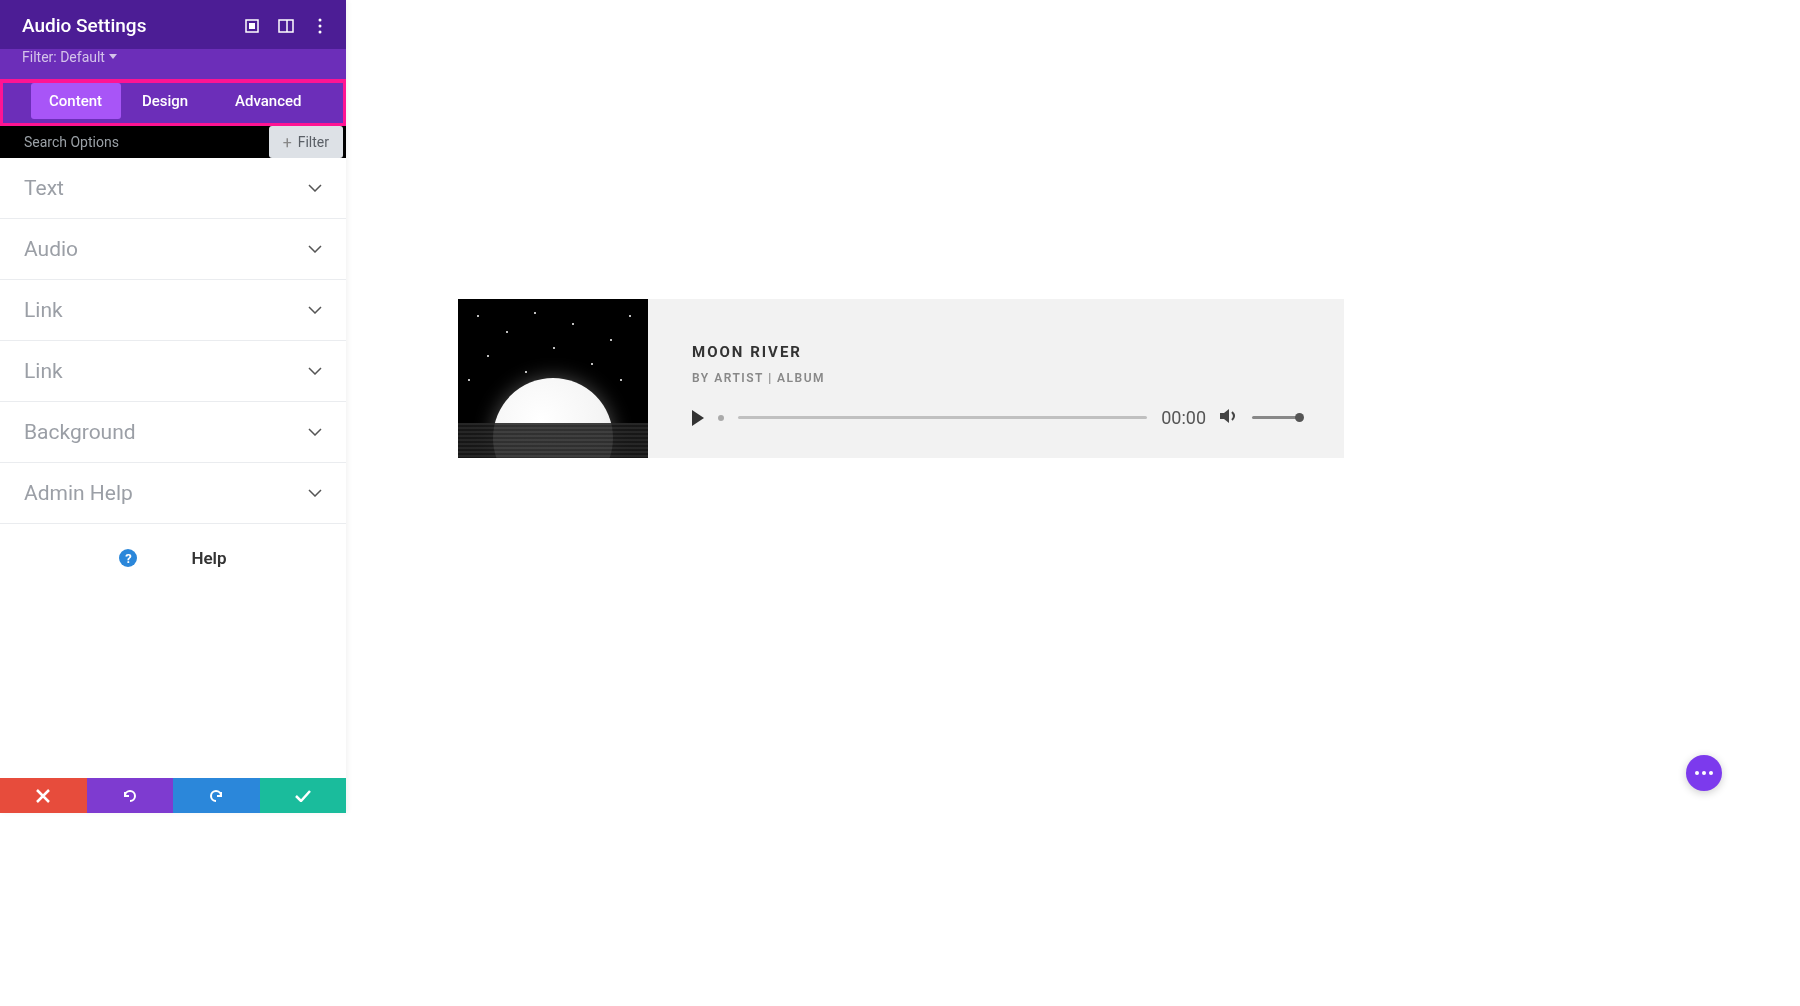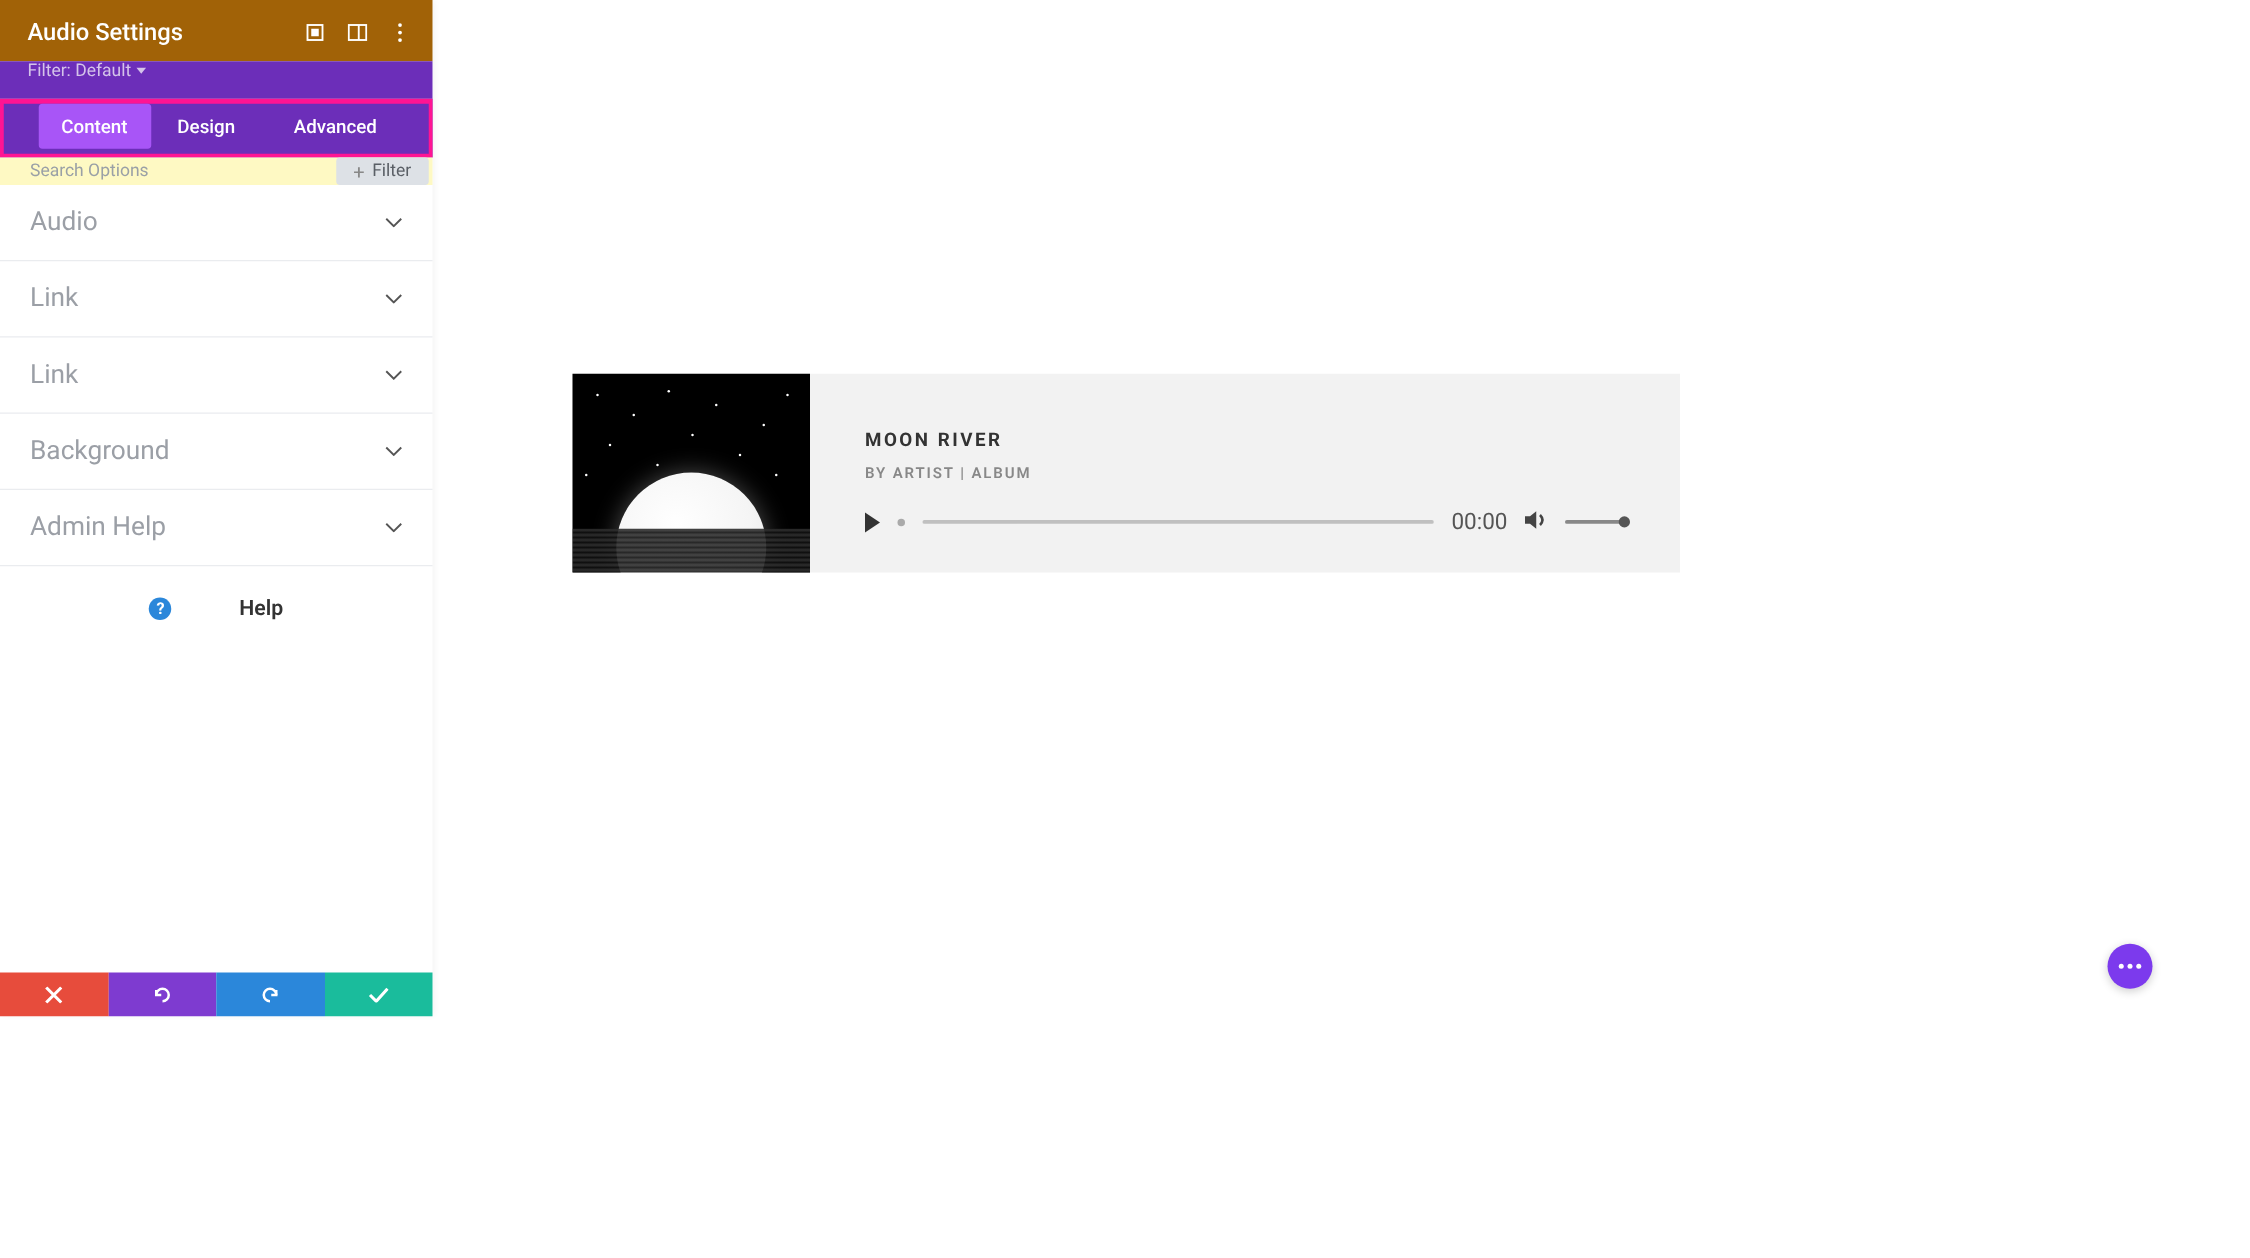--- a/index.html
+++ b/index.html
@@ -20,21 +20,21 @@
       left: 0;
       top: 0;
       width: 346px;
       height: 813px;
       background: #fff;
       display: flex;
       flex-direction: column;
       box-shadow: 2px 0 5px rgba(0,0,0,0.05);
     }
     .sidebar-header {
-      background: #a16207;
+      background: #4c1d95;
       color: #fff;
       padding: 14px 18px 12px 22px;
       display: flex;
       align-items: center;
       justify-content: space-between;
     }
     .sidebar-title {
       font-size: 19px;
       font-weight: 500;
     }
@@ -82,23 +82,23 @@
       background: #a855f7;
       margin-left: 24px;
     }
     .tab:nth-child(1) { width: 90px; text-align: left; padding-left: 18px; }
     .tab:nth-child(2) { width: 88px; text-align: center; }
     .tab:nth-child(3) { width: auto; padding-left: 26px;}
 
     .search-row {
       display: flex;
       align-items: center;
-      background: #fef9c3;
+      background: #000000;
       padding: 0;
-      height: 22px;
+      height: 32px;
     }
     .search-input {
       flex: 1;
       border: none;
       background: transparent;
       padding: 0 24px;
       font-size: 14px;
       color: #888;
       height: 100%;
       outline: none;
@@ -372,20 +372,28 @@
   </div>
   <div class="search-row">
     <input class="search-input" placeholder="Search Options" style="">
     <button class="filter-btn">
       <span style="font-size:16px;color:#888">+</span>
       <span>Filter</span>
     </button>
   </div>
 
   <div class="section-item">
+    <span class="section-label">Text</span>
+    <span class="chevron">
+      <svg width="14" height="8" viewBox="0 0 14 8">
+          <path d="M1 1 L7 7 L13 1" fill="none" stroke="#555" stroke-width="1.5"></path>
+        </svg>
+    </span>
+  </div>
+  <div class="section-item">
     <span class="section-label">Audio</span>
     <span class="chevron">
       <svg width="14" height="8" viewBox="0 0 14 8">
           <path d="M1 1 L7 7 L13 1" fill="none" stroke="#555" stroke-width="1.5"></path>
         </svg>
     </span>
   </div>
   <div class="section-item">
     <span class="section-label">Link</span>
     <span class="chevron">

